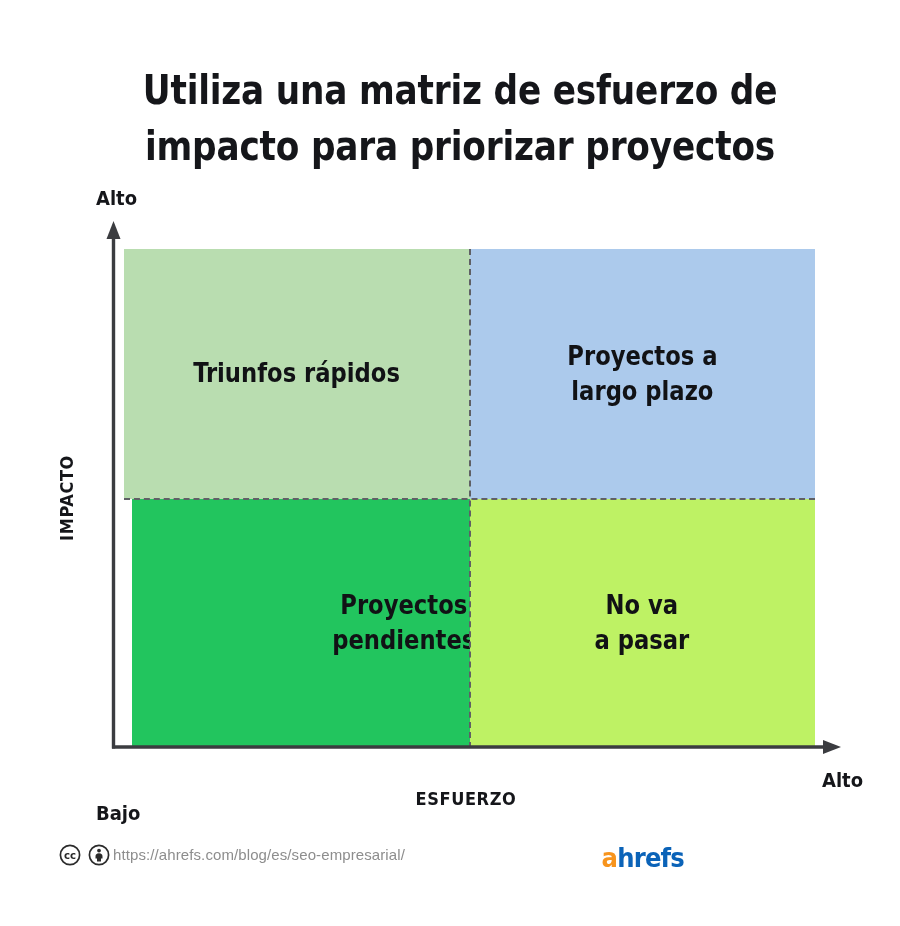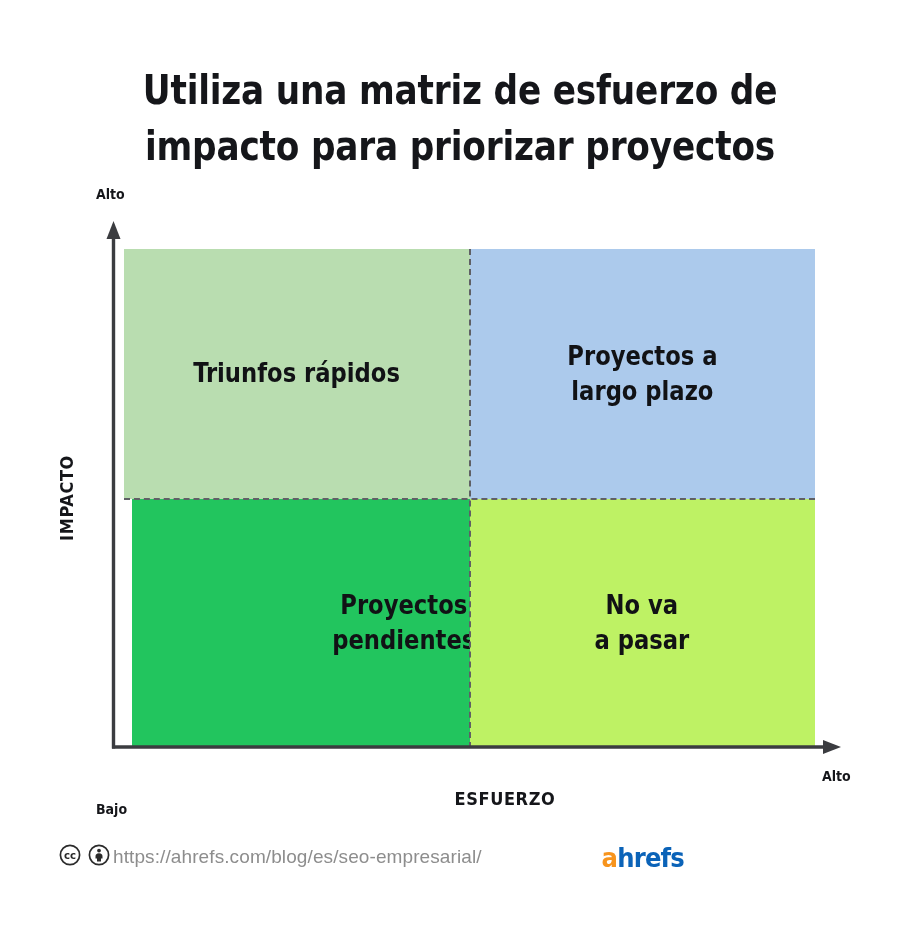--- a/index.html
+++ b/index.html
@@ -94,21 +94,21 @@
   }
 
   
   #axes { position: absolute; left: 0; top: 0; width: 900px; height: 926px; pointer-events: none; }
 
   
   .axis-end {
     position: absolute;
     font-family: "DejaVu Sans Condensed", "Liberation Sans Narrow", "Liberation Sans", sans-serif;
     font-weight: bold;
-    font-size: 14px;
+    font-size: 20px;
     color: #15161a;
     white-space: nowrap;
   }
   #lbl-alto-y  { left: 96px;  top: 186px; }
   #lbl-bajo-x  { left: 96px;  top: 768px; margin-top: 33px; }
   #lbl-alto-x  { left: 822px; top: 768px; }
 
   #lbl-impacto {
     position: absolute;
     left: 66px;
@@ -125,38 +125,37 @@
     position: absolute;
     left: 466px;
     top: 788px;
     transform: translateX(-50%);
     font-family: "DejaVu Sans Condensed", "Liberation Sans Narrow", "Liberation Sans", sans-serif;
     font-weight: bold;
     font-size: 18px;
     letter-spacing: 0.6px;
     color: #15161a;
     white-space: nowrap;
-    margin-left: 39px;
   }
 
   
   #footer {
     position: absolute;
     left: 0;
     top: 840px;
     width: 744px;
     height: 40px;
   }
   #license { position: absolute; left: 59px; top: 4px; display: flex; align-items: center; gap: 7px; }
   #license-url {
     position: absolute;
     left: 113px;
     top: 6px;
     font-family: "Liberation Sans", sans-serif;
-    font-size: 19px;
+    font-size: 15px;
     color: #8d8d8d;
     letter-spacing: 0.1px;
     white-space: nowrap;
   }
   #brand {
     position: absolute;
     right: 60px;
     top: 2px;
     font-family: "DejaVu Sans Condensed", "Liberation Sans Narrow", "Liberation Sans", sans-serif;
     font-weight: bold;

